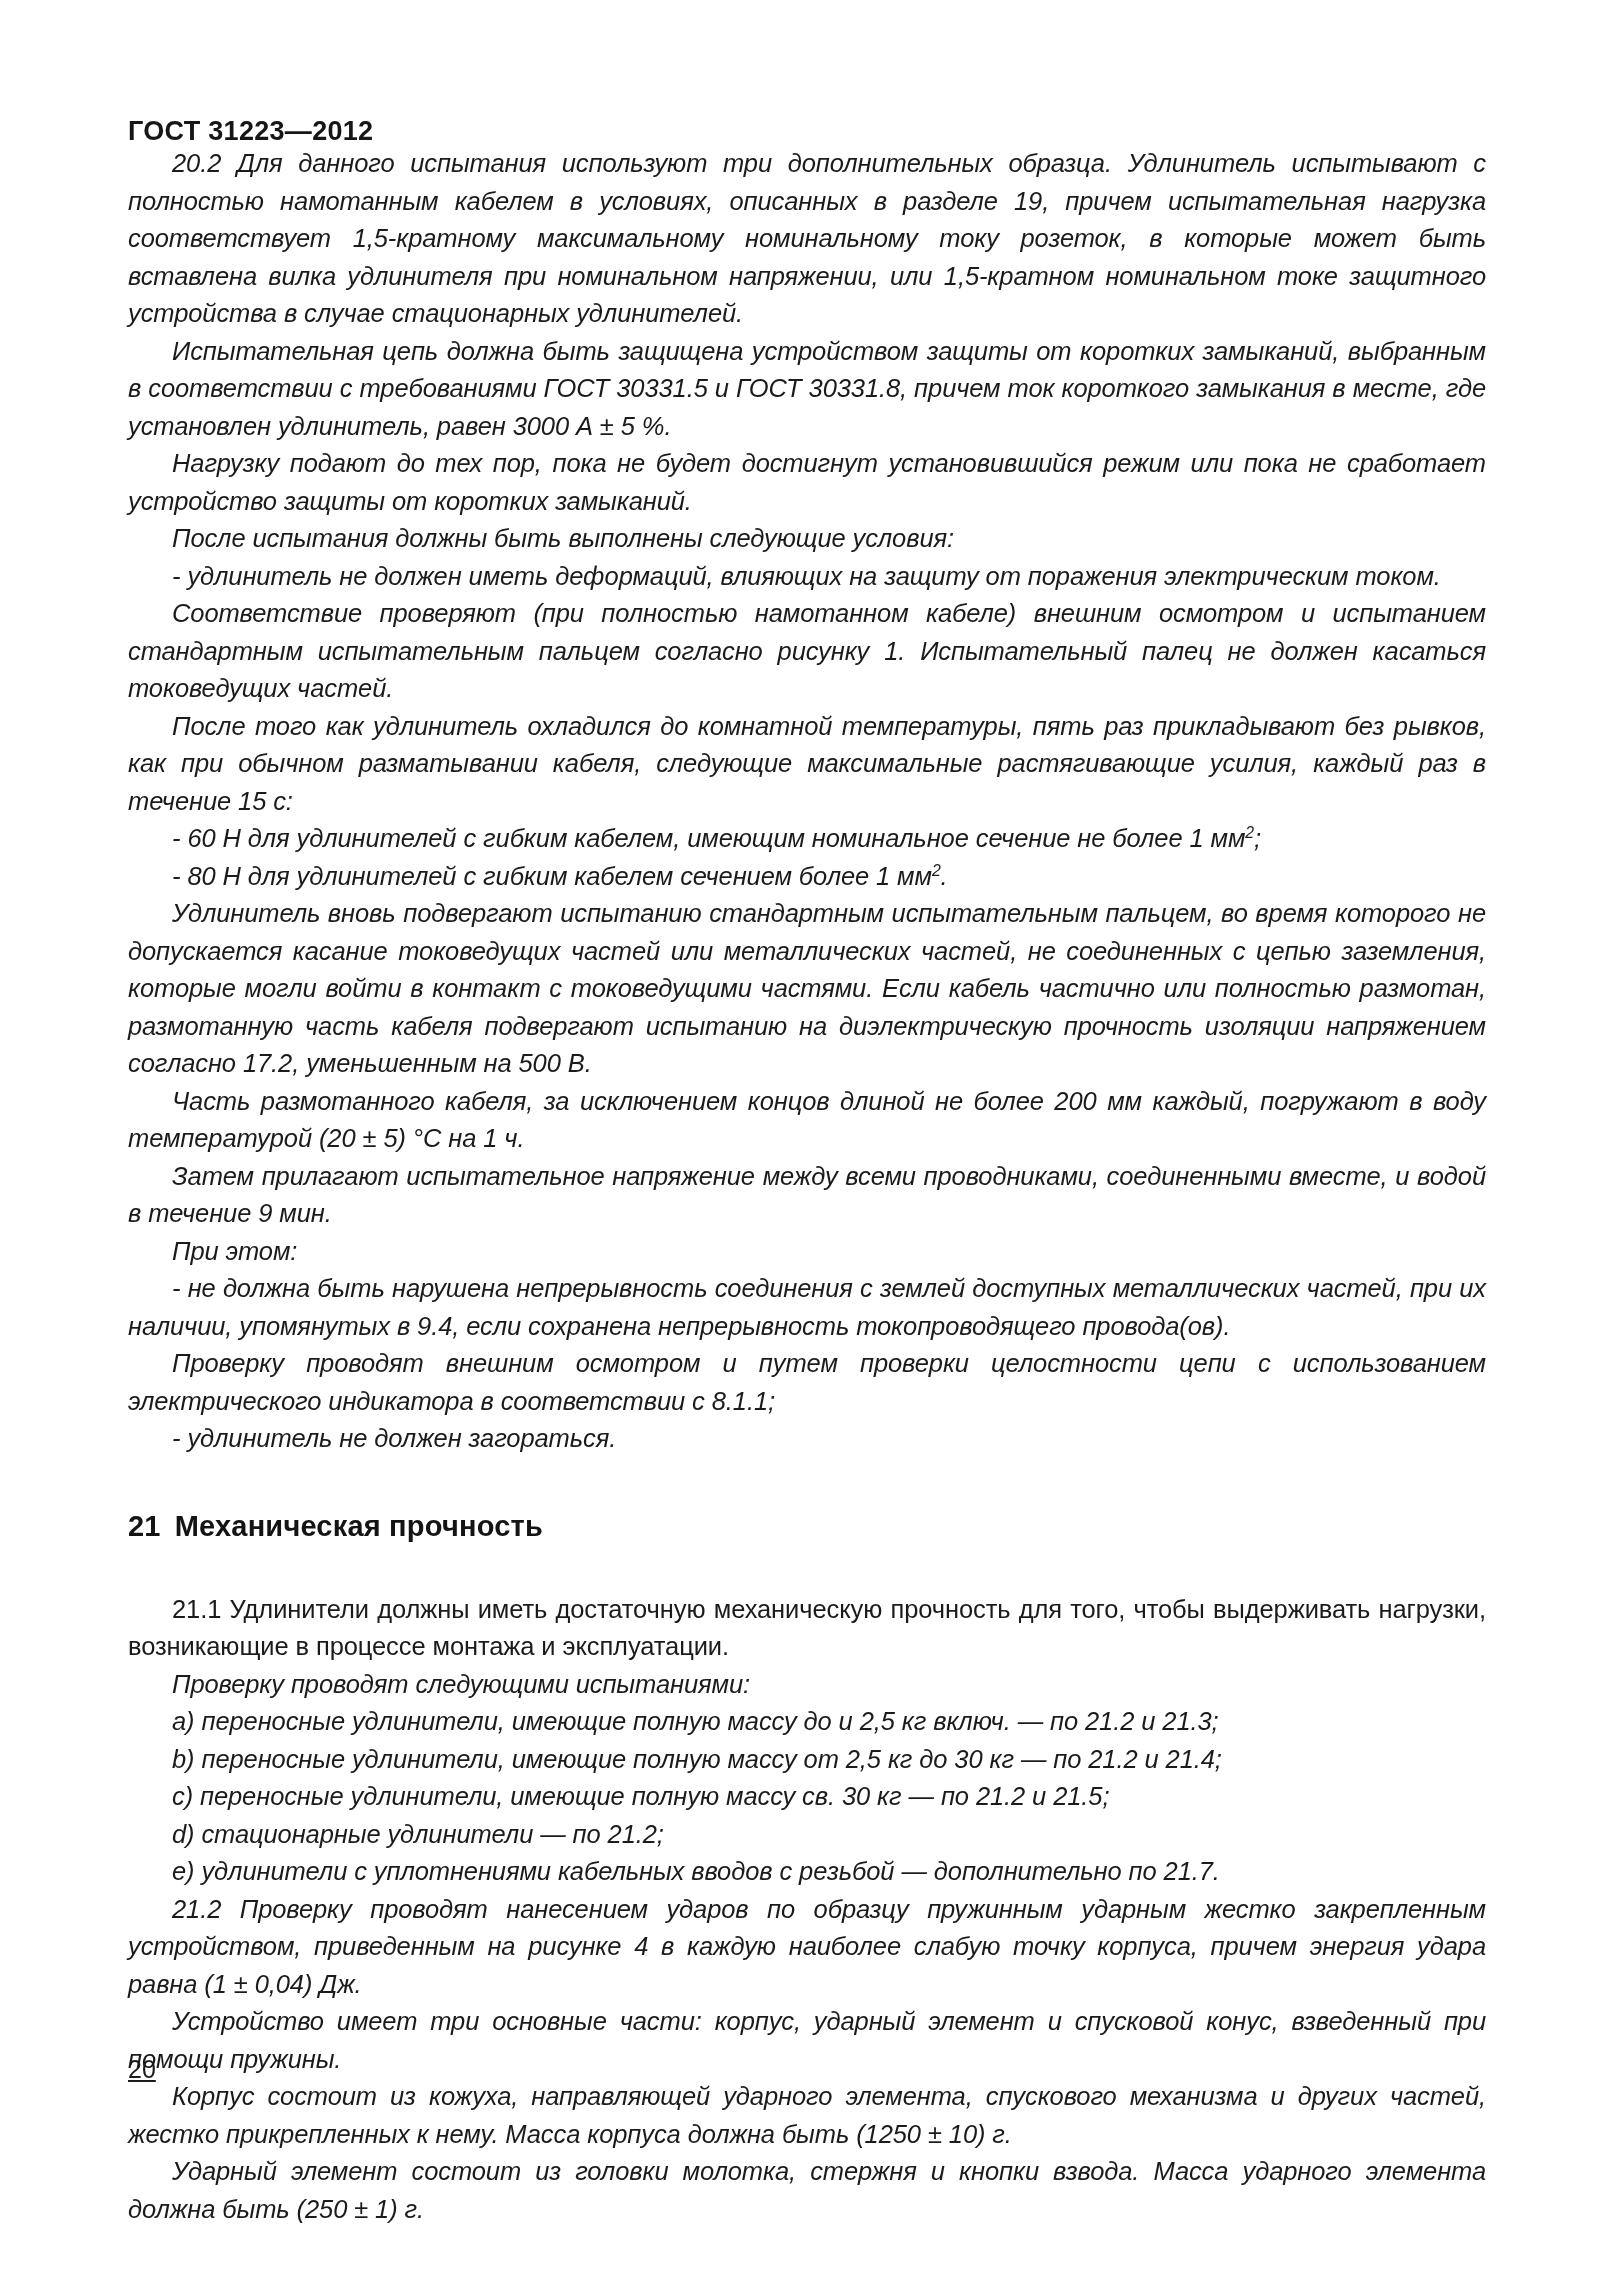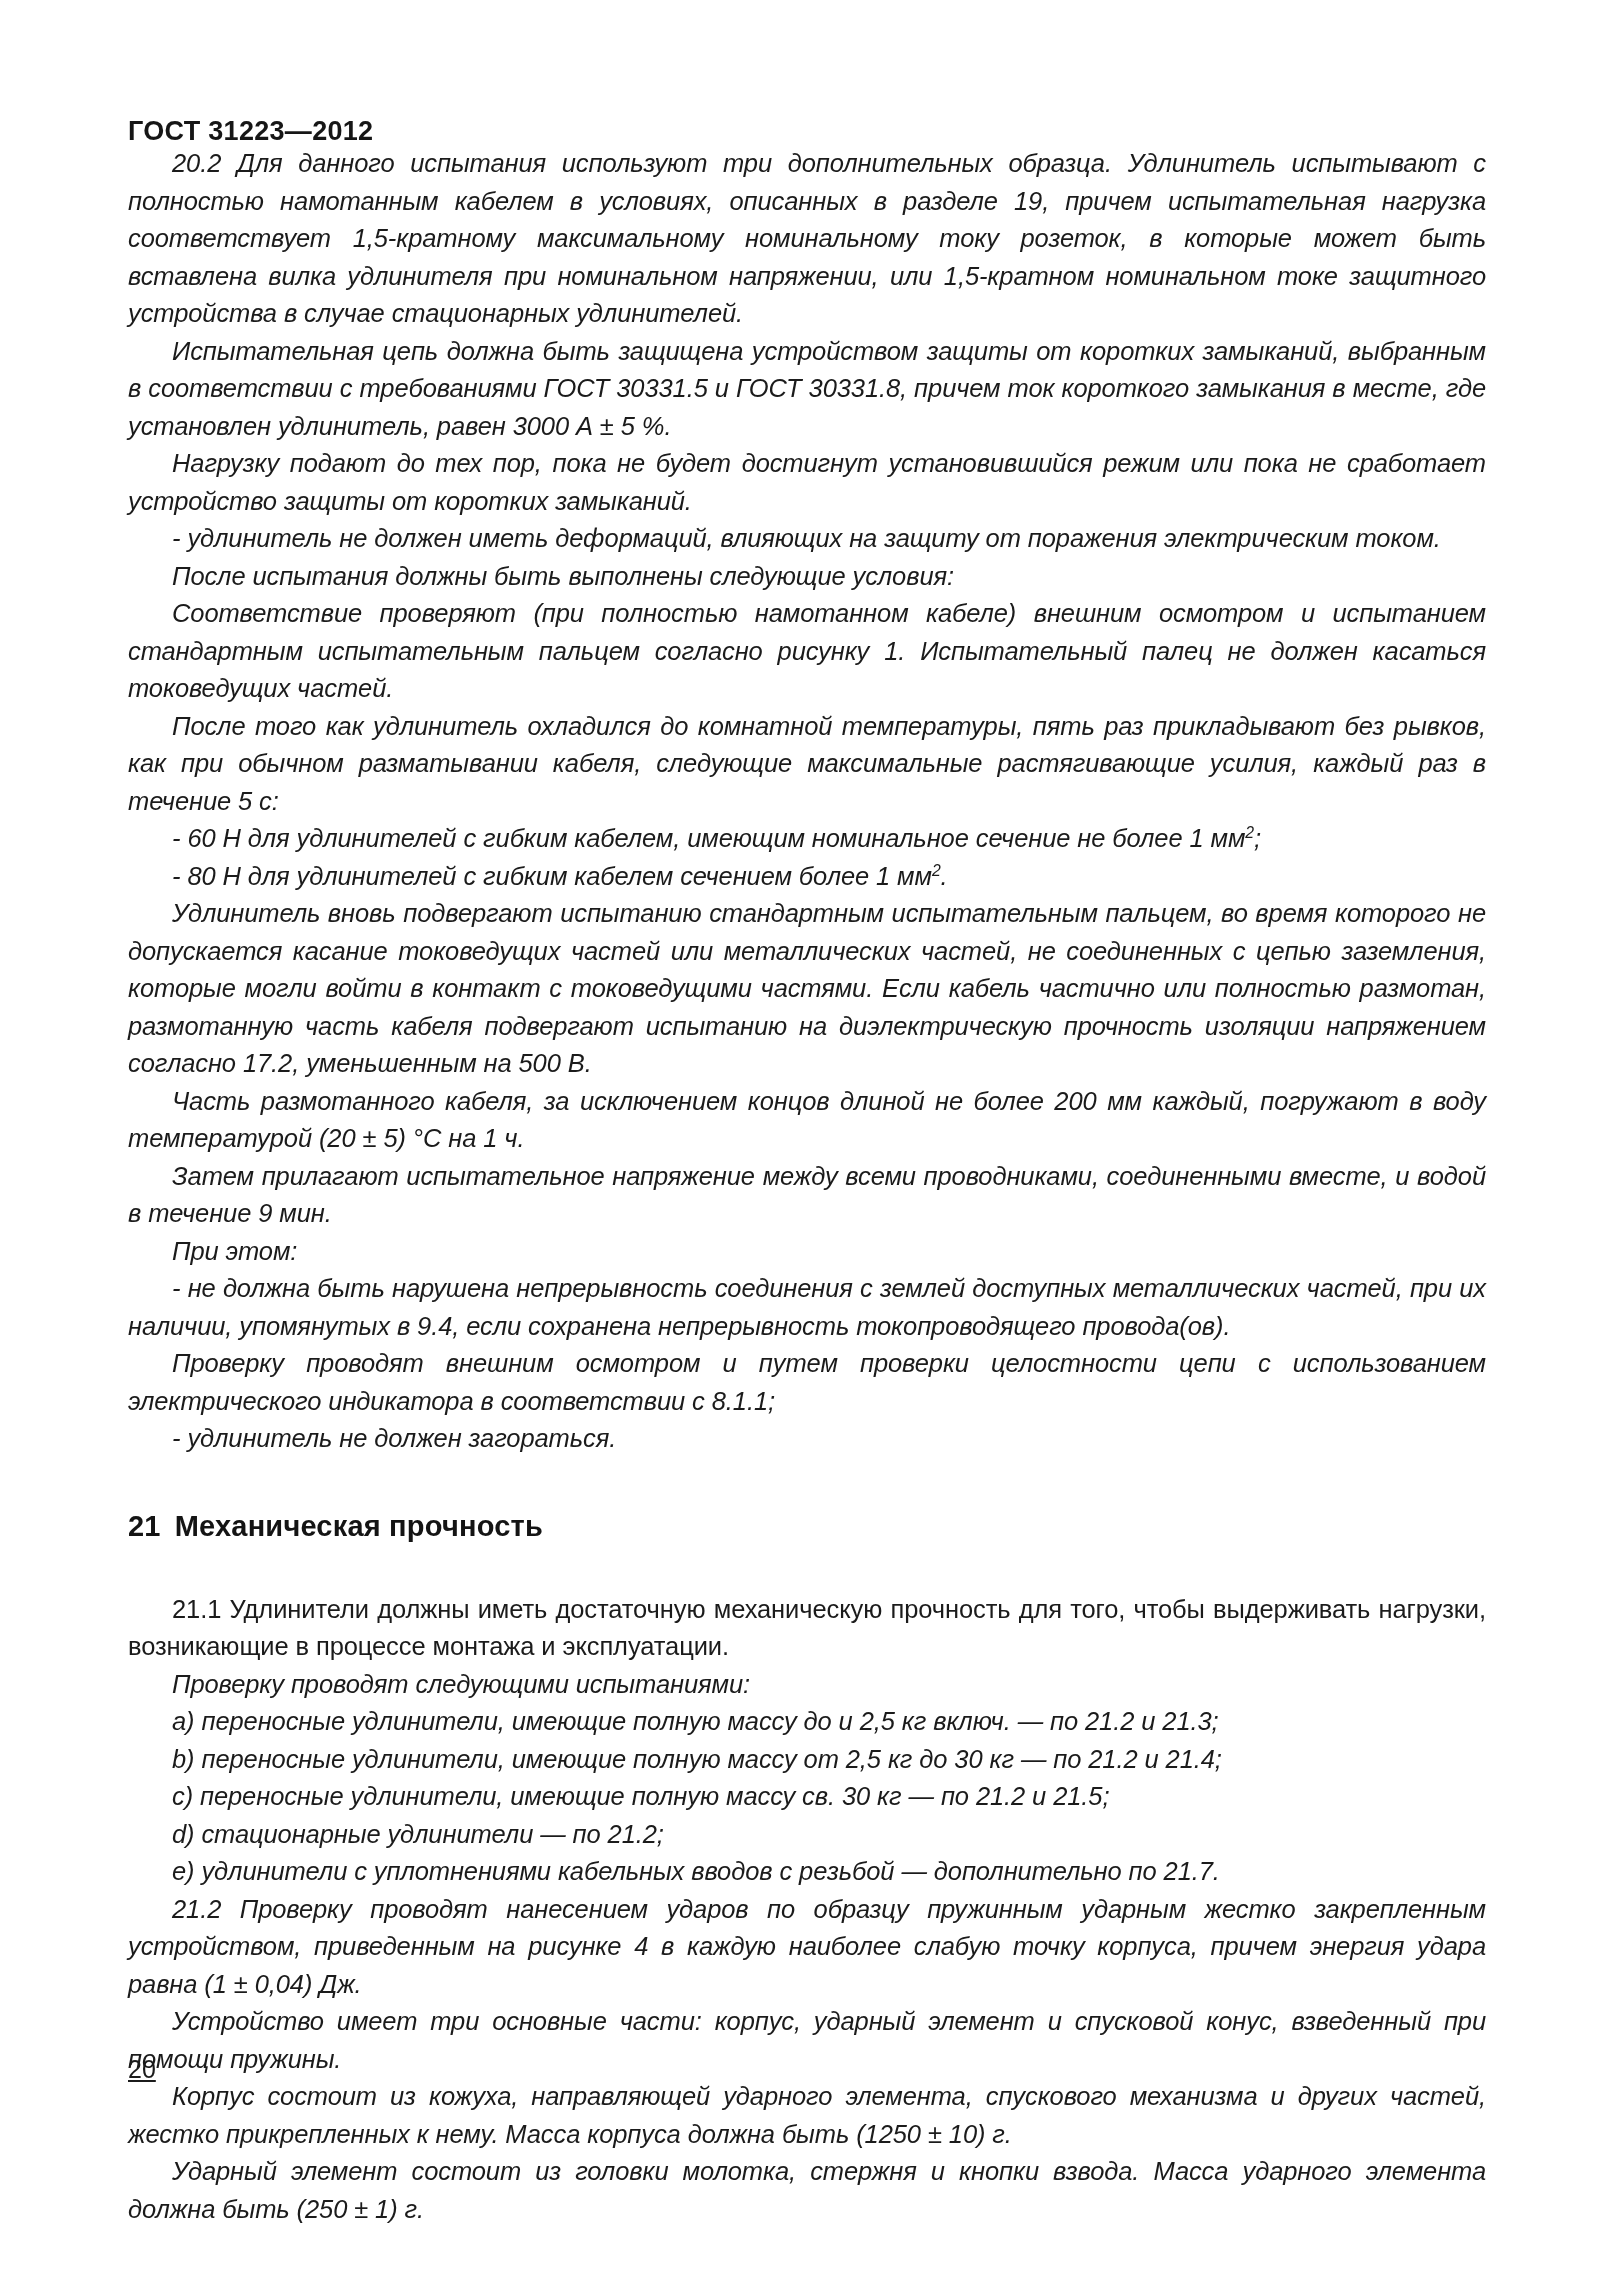--- a/index.html
+++ b/index.html
@@ -87,24 +87,24 @@
 <div class="page">
 
   <div class="content">
 
     <div class="page-header">ГОСТ 31223—2012</div>
 
     <div class="body-block">
       <p class="indent">20.2 Для данного испытания используют три дополнительных образца. Удлинитель испытывают с полностью намотанным кабелем в условиях, описанных в разделе 19, причем испытательная нагрузка соответствует 1,5-кратному максимальному номинальному току розеток, в которые может быть вставлена вилка удлинителя при номинальном напряжении, или 1,5-кратном номинальном токе защитного устройства в случае стационарных удлинителей.</p>
       <p class="indent">Испытательная цепь должна быть защищена устройством защиты от коротких замыканий, выбранным в соответствии с требованиями ГОСТ 30331.5 и ГОСТ 30331.8, причем ток короткого замыкания в месте, где установлен удлинитель, равен 3000 А ± 5 %.</p>
       <p class="indent">Нагрузку подают до тех пор, пока не будет достигнут установившийся режим или пока не сработает устройство защиты от коротких замыканий.</p>
+      <p class="indent">После испытания должны быть выполнены следующие условия:</p>
       <p class="indent">- удлинитель не должен иметь деформаций, влияющих на защиту от поражения электрическим током.</p>
-      <p class="indent">После испытания должны быть выполнены следующие условия:</p>
       <p class="indent">Соответствие  проверяют  (при полностью намотанном кабеле) внешним осмотром и испытанием стандартным испытательным пальцем согласно рисунку 1. Испытательный палец не должен касаться токоведущих частей.</p>
-      <p class="indent">После того как удлинитель охладился до комнатной температуры, пять раз прикладывают без рывков, как при обычном разматывании кабеля, следующие максимальные растягивающие усилия, каждый раз в течение 5 с:</p>
+      <p class="indent">После того как удлинитель охладился до комнатной температуры, пять раз прикладывают без рывков, как при обычном разматывании кабеля, следующие максимальные растягивающие усилия, каждый раз в течение 15 с:</p>
 
       <p class="indent"><span>- 60 Н для удлинителей с гибким кабелем, имеющим номинальное сечение не более 1 мм</span><sup>2</sup><span>;</span></p>
 
       <p class="indent"><span>- 80 Н для удлинителей с гибким кабелем сечением более 1 мм</span><sup>2</sup><span>.</span></p>
 
       <p class="indent">Удлинитель вновь подвергают испытанию стандартным испытательным пальцем, во время которого не допускается касание токоведущих частей или металлических частей, не соединенных с цепью заземления, которые могли войти в контакт с токоведущими частями. Если кабель частично или полностью размотан, размотанную часть кабеля подвергают испытанию на диэлектрическую прочность изоляции напряжением согласно 17.2, уменьшенным на 500 В.</p>
       <p class="indent">Часть размотанного кабеля, за исключением концов длиной не  более 200 мм каждый, погружают в воду температурой (20 ± 5) °С на 1 ч.</p>
       <p class="indent">Затем прилагают испытательное напряжение между всеми проводниками, соединенными вместе, и водой в течение 9 мин.</p>
       <p class="indent">При этом:</p>
       <p class="indent">- не должна быть нарушена непрерывность соединения с землей доступных металлических частей, при их наличии, упомянутых в 9.4, если сохранена непрерывность токопроводящего провода(ов).</p>

